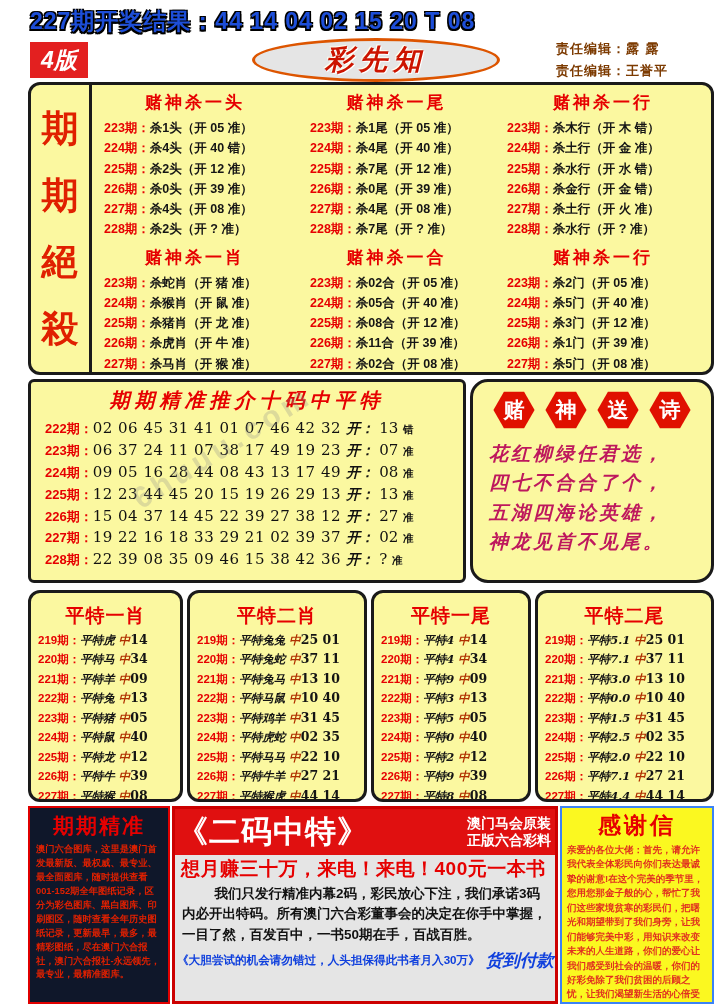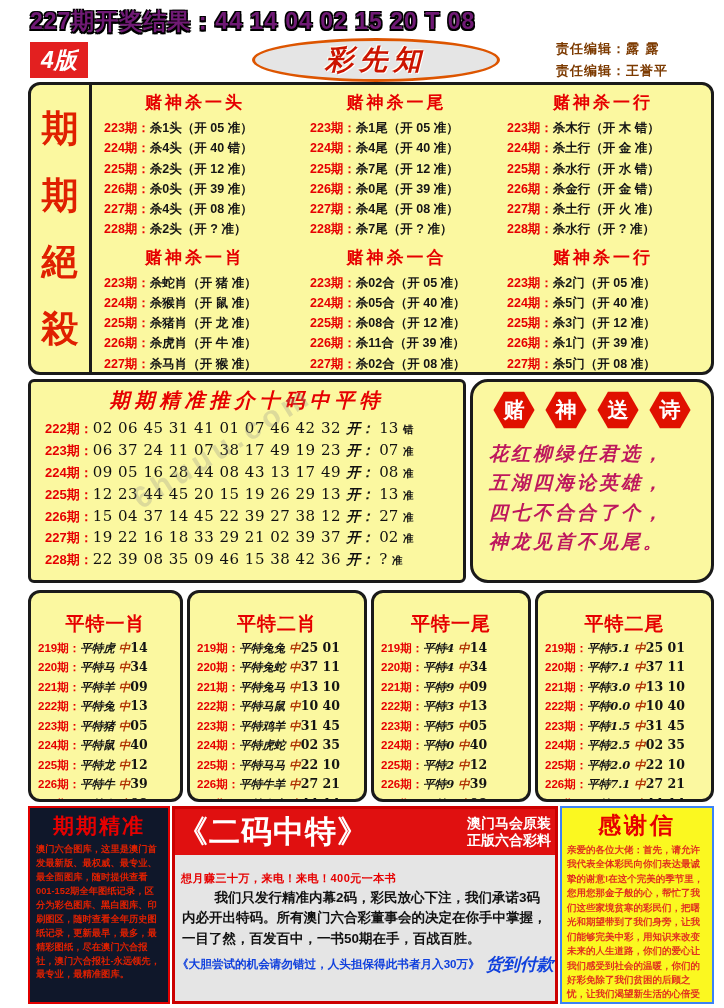--- a/index.html
+++ b/index.html
@@ -1,21 +1,21 @@
 <!DOCTYPE html>
 <html><head>
 <meta charset="utf-8">
 <style>
   * { margin:0; padding:0; box-sizing:border-box; }
   body { background:#ffffff; font-family:"Liberation Sans", sans-serif; }
   #page { position:relative; width:724px; height:1008px; background:#ffffff; overflow:hidden; }
 
   
   .result-line { position:absolute; left:30px; top:6px; font-size:23px; font-weight:900; letter-spacing:1px;
-    color:#701a75; text-shadow:-1.5px -1.5px 0 #000, 1.5px -1.5px 0 #000, -1.5px 1.5px 0 #000, 1.5px 1.5px 0 #000, 0 2px 0 #000; }
+    color:#1d4ed8; text-shadow:-1.5px -1.5px 0 #000, 1.5px -1.5px 0 #000, -1.5px 1.5px 0 #000, 1.5px 1.5px 0 #000, 0 2px 0 #000; }
   .edition-badge { position:absolute; left:30px; top:42px; width:58px; height:36px; background:#e32020;
     color:#fff; font-size:23px; font-weight:900; display:flex; align-items:center; justify-content:center;font-style:italic; }
   .masthead { position:absolute; left:252px; top:38px; width:248px; height:44px; background:#e5e5e5;
     border:3px solid #dd5500; border-radius:50%; display:flex; align-items:center; justify-content:center; }
   .masthead span { font-family:"DejaVu Serif", serif; font-style:italic; font-weight:bold; font-size:28px;
     color:#cc1400; letter-spacing:6px; text-shadow:1px 1px 0 #fff, -1px -1px 0 #ffe; }
   .editors { position:absolute; left:556px; top:38px; width:165px; font-size:13px; font-weight:bold;
     color:#7c3a00; line-height:1.7; letter-spacing:1px; font-family:"DejaVu Serif", serif; }
 
   
@@ -47,41 +47,41 @@
     border:3px solid #1a1a1a; border-radius:18px; overflow:hidden; }
   .poem-badges { display:flex; justify-content:center; gap:10px; margin-top:9px; }
   .poem-badge { width:42px; height:38px; background:#e01000; clip-path:polygon(26% 2%, 74% 2%, 99% 50%, 74% 98%, 26% 98%, 1% 50%);
     display:flex; align-items:center; justify-content:center; color:#fff; font-size:21px; font-weight:900; }
   .poem-lines { margin-top:10px; padding-left:16px; }
   .poem-line { font-family:"DejaVu Serif", serif; font-style:italic; font-weight:bold; font-size:19px;
     color:#be185d; letter-spacing:3px; line-height:1.55; white-space:nowrap; }
 
   
   .pingte-row { position:absolute; left:28px; top:590px; width:686px; height:212px; display:flex; gap:4px; }
-  .pingte-box { background:#fbf8a0; border:3px solid #1a1a1a; border-radius:12px; overflow:hidden; padding-top:16px; }
+  .pingte-box { background:#fbf8a0; border:3px solid #1a1a1a; border-radius:12px; overflow:hidden; padding-top:8px; }
   .pingte-title { text-align:center; color:#e60000; font-size:19px; font-weight:900; letter-spacing:1px; margin:2px 0 1px 0; }
   .pingte-line { font-size:11.5px; font-weight:800; line-height:1.52; padding-left:7px; white-space:nowrap; color:#141414; }
   .pingte-line .p { color:#e60000; }
   .pingte-line .k { font-family:"DejaVu Serif", serif; font-style:italic; font-weight:bold; }
   .pingte-line .z { color:#b03000; font-family:"DejaVu Serif", serif; font-style:italic; font-weight:bold; }
   .pingte-line .h { font-family:"DejaVu Serif", serif; font-size:12.5px; }
 
   
   .bottom-left { position:absolute; left:28px; top:806px; width:142px; height:198px; background:#0f172a;
     border:2px solid #e00000; overflow:hidden; }
   .bottom-left h2 { text-align:center; color:#e60000; font-size:21px; font-weight:900; letter-spacing:2px; margin:4px 0 3px 0; }
   .bottom-left p { color:#e02000; font-size:9.3px; font-weight:600; line-height:1.5; padding:0 6px; }
 
   .bottom-center { position:absolute; left:172px; top:806px; width:386px; height:198px; background:#e5e5e5;
     border:3px solid #cc0000; overflow:hidden; }
   .bc-head { height:46px; background:#e01010; display:flex; align-items:center; }
   .bc-title { color:#fff; font-size:31px; font-weight:900; font-family:"DejaVu Serif", serif; letter-spacing:1px;
     white-space:nowrap; padding-left:2px; }
   .bc-tags { margin-left:auto; padding-right:4px; color:#fff; font-size:14px; font-weight:bold; line-height:1.25; white-space:nowrap; }
-  .bc-slogan { color:#e60000; font-size:11px; font-weight:900; letter-spacing:0.5px; padding:16px 4px 1px 6px; white-space:nowrap; }
+  .bc-slogan { color:#e60000; font-size:19px; font-weight:900; letter-spacing:0.5px; padding:1px 4px 1px 6px; white-space:nowrap; }
   .bc-body { color:#111; font-size:13.5px; font-weight:800; line-height:1.5; padding:1px 7px 0 7px; text-indent:2.4em; }
   .bc-foot { display:flex; align-items:center; padding:4px 3px 0 2px; }
   .bc-note { color:#1040dd; font-size:11.6px; font-weight:900; white-space:nowrap; }
   .bc-pay { color:#1040dd; font-size:17px; font-weight:900; font-style:italic; margin-left:6px; white-space:nowrap; }
 
   .bottom-right { position:absolute; left:560px; top:806px; width:154px; height:198px; background:#fbf700;
     background:#fbf820; border:2px solid #3b82f6; overflow:hidden; }
   .bottom-right h2 { text-align:center; color:#e60000; font-size:23px; font-weight:900; letter-spacing:3px; margin:2px 0 2px 0; }
   .bottom-right p { color:#e03020; font-size:9.5px; font-weight:600; line-height:1.52; padding:0 5px; }
 
@@ -187,22 +187,22 @@
 
   <div class="poem-panel">
     <div class="poem-badges" id="poem-badges">
         <div class="poem-badge">赌</div>
         <div class="poem-badge">神</div>
         <div class="poem-badge">送</div>
         <div class="poem-badge">诗</div>
       </div>
     <div class="poem-lines" id="poem-lines">
         <div class="poem-line">花红柳绿任君选，</div>
+        <div class="poem-line">四七不合合了个，</div>
         <div class="poem-line">五湖四海论英雄，</div>
-        <div class="poem-line">四七不合合了个，</div>
         <div class="poem-line">神龙见首不见尾。</div>
       </div>
   </div>
 
   <div class="watermark">6huuu.com</div>
 
   <div class="pingte-row" id="pingte-row">
       <div class="pingte-box" style="width: 155px;">
         <div class="pingte-title">平特一肖</div>
         <div class="pingte-line"><span class="p">219期：</span><span class="k">平特虎 </span><span class="z">中</span><span class="h">14</span></div>

